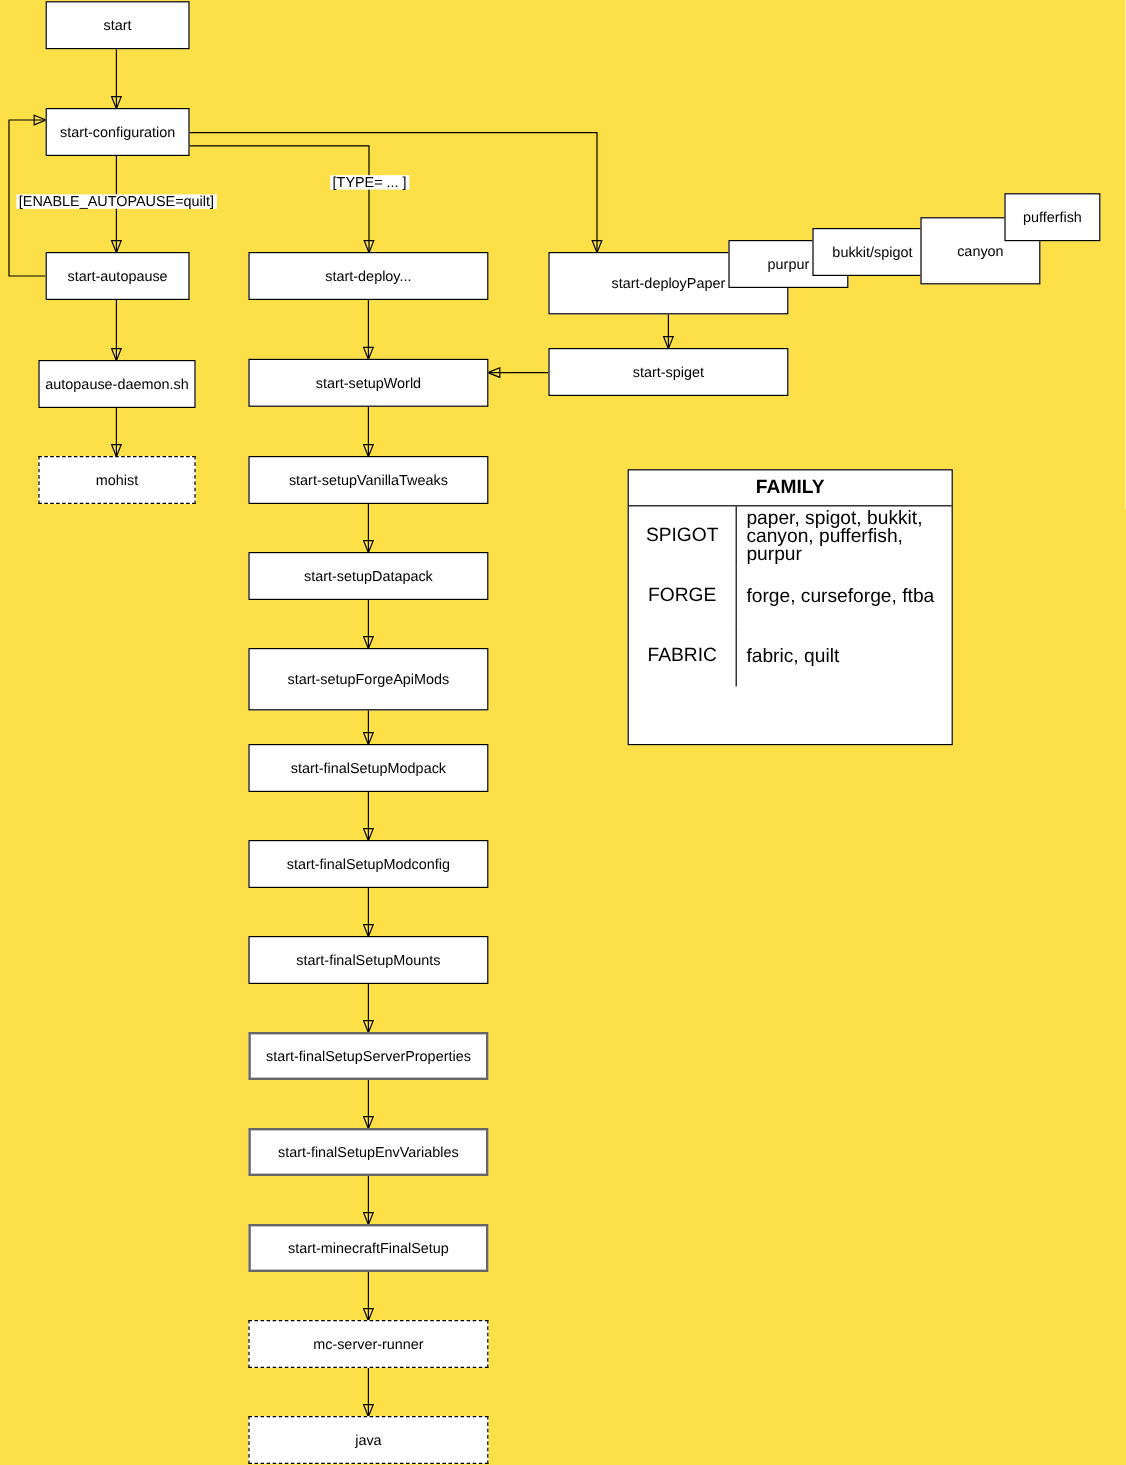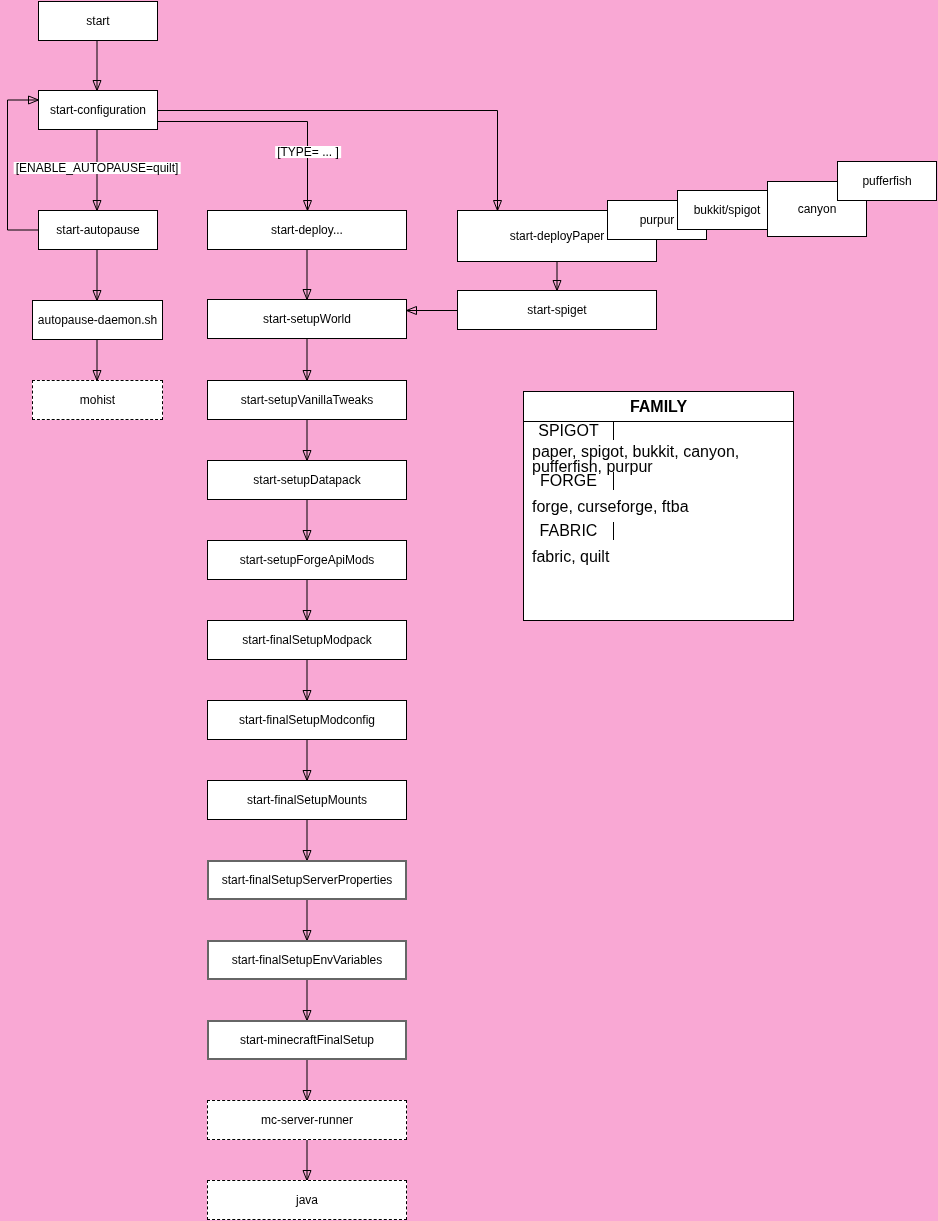--- a/index.html
+++ b/index.html
@@ -5,21 +5,21 @@
   html, body {
     margin: 0;
     padding: 0;
     background: #ffffff;
     font-family: "Liberation Sans", "DejaVu Sans", sans-serif;
   }
   .canvas {
     position: relative;
     width: 938px;
     height: 1221px;
-    background: #f9a8d4;
+    background: #fde047;
     overflow: hidden;
     color: #000000;
   }
   svg.edges {
     position: absolute;
     left: 0;
     top: 0;
     z-index: 1;
   }
   svg.edges path {
@@ -76,21 +76,20 @@
     height: 30px;
     border-bottom: 1px solid #000000;
     display: flex;
     align-items: center;
     justify-content: center;
     font-weight: bold;
   }
   .ft-row {
     display: flex;
     height: 50px;
-    flex-direction: column;
   }
   .ft-family {
     box-sizing: border-box;
     width: 90px;
     border-right: 1px solid #000000;
     display: flex;
     align-items: center;
     justify-content: center;
   }
   .ft-members {
@@ -139,35 +138,35 @@
   <div class="node" style="left:38px;top:1px;width:120px;height:40px">start</div>
   <div class="node" style="left:38px;top:90px;width:120px;height:40px">start-configuration</div>
   <div class="node" style="left:32px;top:300px;width:131px;height:40px">autopause-daemon.sh</div>
   <div class="node" style="left:38px;top:210px;width:120px;height:40px">start-autopause</div>
   <div class="node dashed" style="left:32px;top:380px;width:131px;height:40px">mohist</div>
 
   <div class="node" style="left:207px;top:210px;width:200px;height:40px">start-deploy...</div>
   <div class="node" style="left:207px;top:299px;width:200px;height:40px">start-setupWorld</div>
   <div class="node" style="left:207px;top:380px;width:200px;height:40px">start-setupVanillaTweaks</div>
   <div class="node" style="left:207px;top:460px;width:200px;height:40px">start-setupDatapack</div>
-  <div class="node" style="left:207px;top:540px;width:200px;height:40px">start-setupForgeApiMods</div>
+  <div class="node" style="left:207px;top:540px;width:200px;height:52px">start-setupForgeApiMods</div>
   <div class="node" style="left:207px;top:620px;width:200px;height:40px">start-finalSetupModpack</div>
   <div class="node" style="left:207px;top:700px;width:200px;height:40px">start-finalSetupModconfig</div>
   <div class="node" style="left:207px;top:780px;width:200px;height:40px">start-finalSetupMounts</div>
   <div class="node thick" style="left:207px;top:860px;width:200px;height:40px">start-finalSetupServerProperties</div>
   <div class="node thick" style="left:207px;top:940px;width:200px;height:40px">start-finalSetupEnvVariables</div>
   <div class="node thick" style="left:207px;top:1020px;width:200px;height:40px">start-minecraftFinalSetup</div>
   <div class="node dashed" style="left:207px;top:1100px;width:200px;height:40px">mc-server-runner</div>
   <div class="node dashed" style="left:207px;top:1180px;width:200px;height:40px">java</div>
 
   <div class="node" style="left:457px;top:210px;width:200px;height:52px;z-index:2">start-deployPaper</div>
   <div class="node" style="left:607px;top:200px;width:100px;height:40px;z-index:3">purpur</div>
   <div class="node" style="left:677px;top:190px;width:100px;height:40px;z-index:4">bukkit/spigot</div>
   <div class="node" style="left:767px;top:181px;width:100px;height:56px;z-index:5">canyon</div>
-  <div class="node" style="left:837px;top:161px;width:100px;height:40px;z-index:6">pufferfish</div>
+  <div class="node" style="left:837px;top:161px;width:80px;height:40px;z-index:6">pufferfish</div>
   <div class="node" style="left:457px;top:290px;width:200px;height:40px">start-spiget</div>
 
   <div class="edge-label" style="left:97px;top:162px">[ENABLE_AUTOPAUSE=quilt]</div>
   <div class="edge-label" style="left:308px;top:146px">[TYPE= ... ]</div>
 
   <div class="family-table">
     <div class="ft-header">FAMILY</div>
     <div class="ft-row">
       <div class="ft-family">SPIGOT</div>
       <div class="ft-members">paper, spigot, bukkit, canyon, pufferfish, purpur</div>

